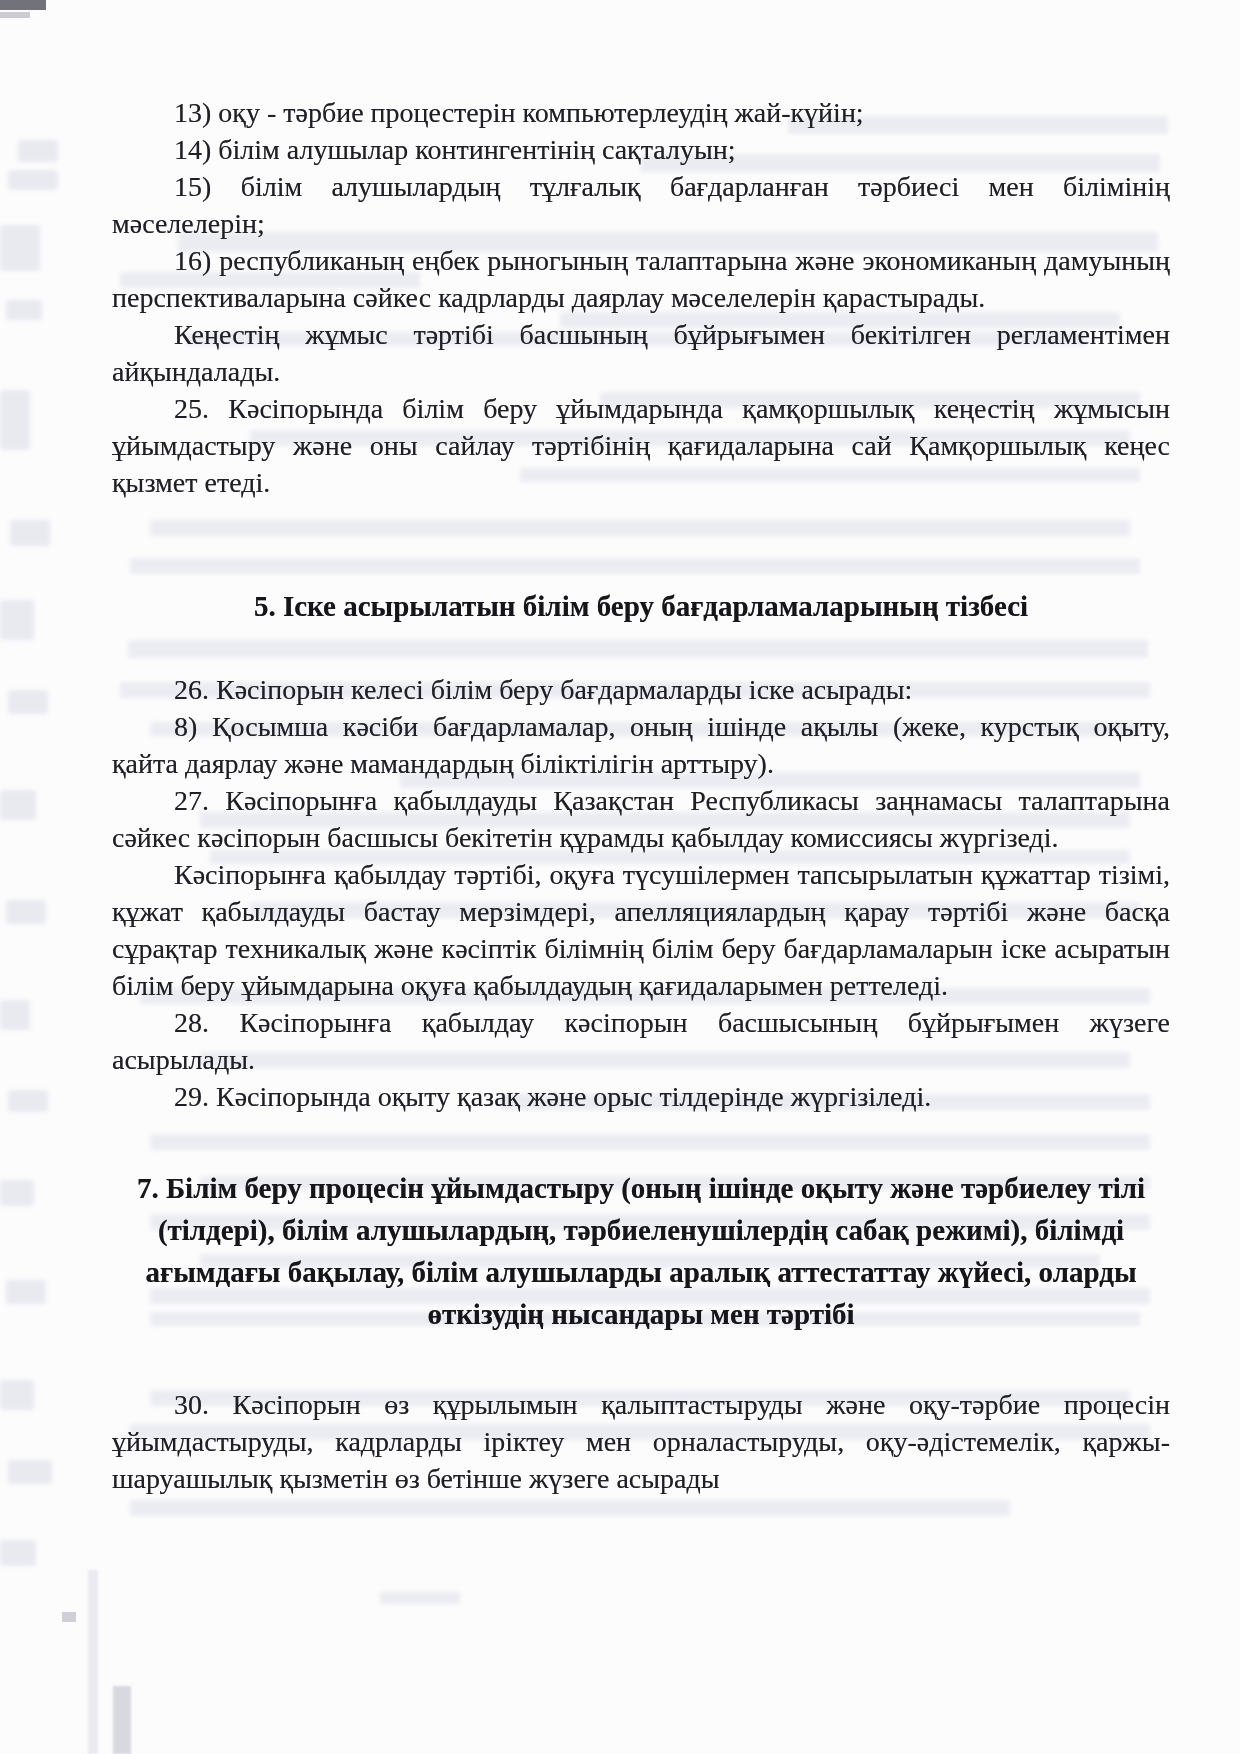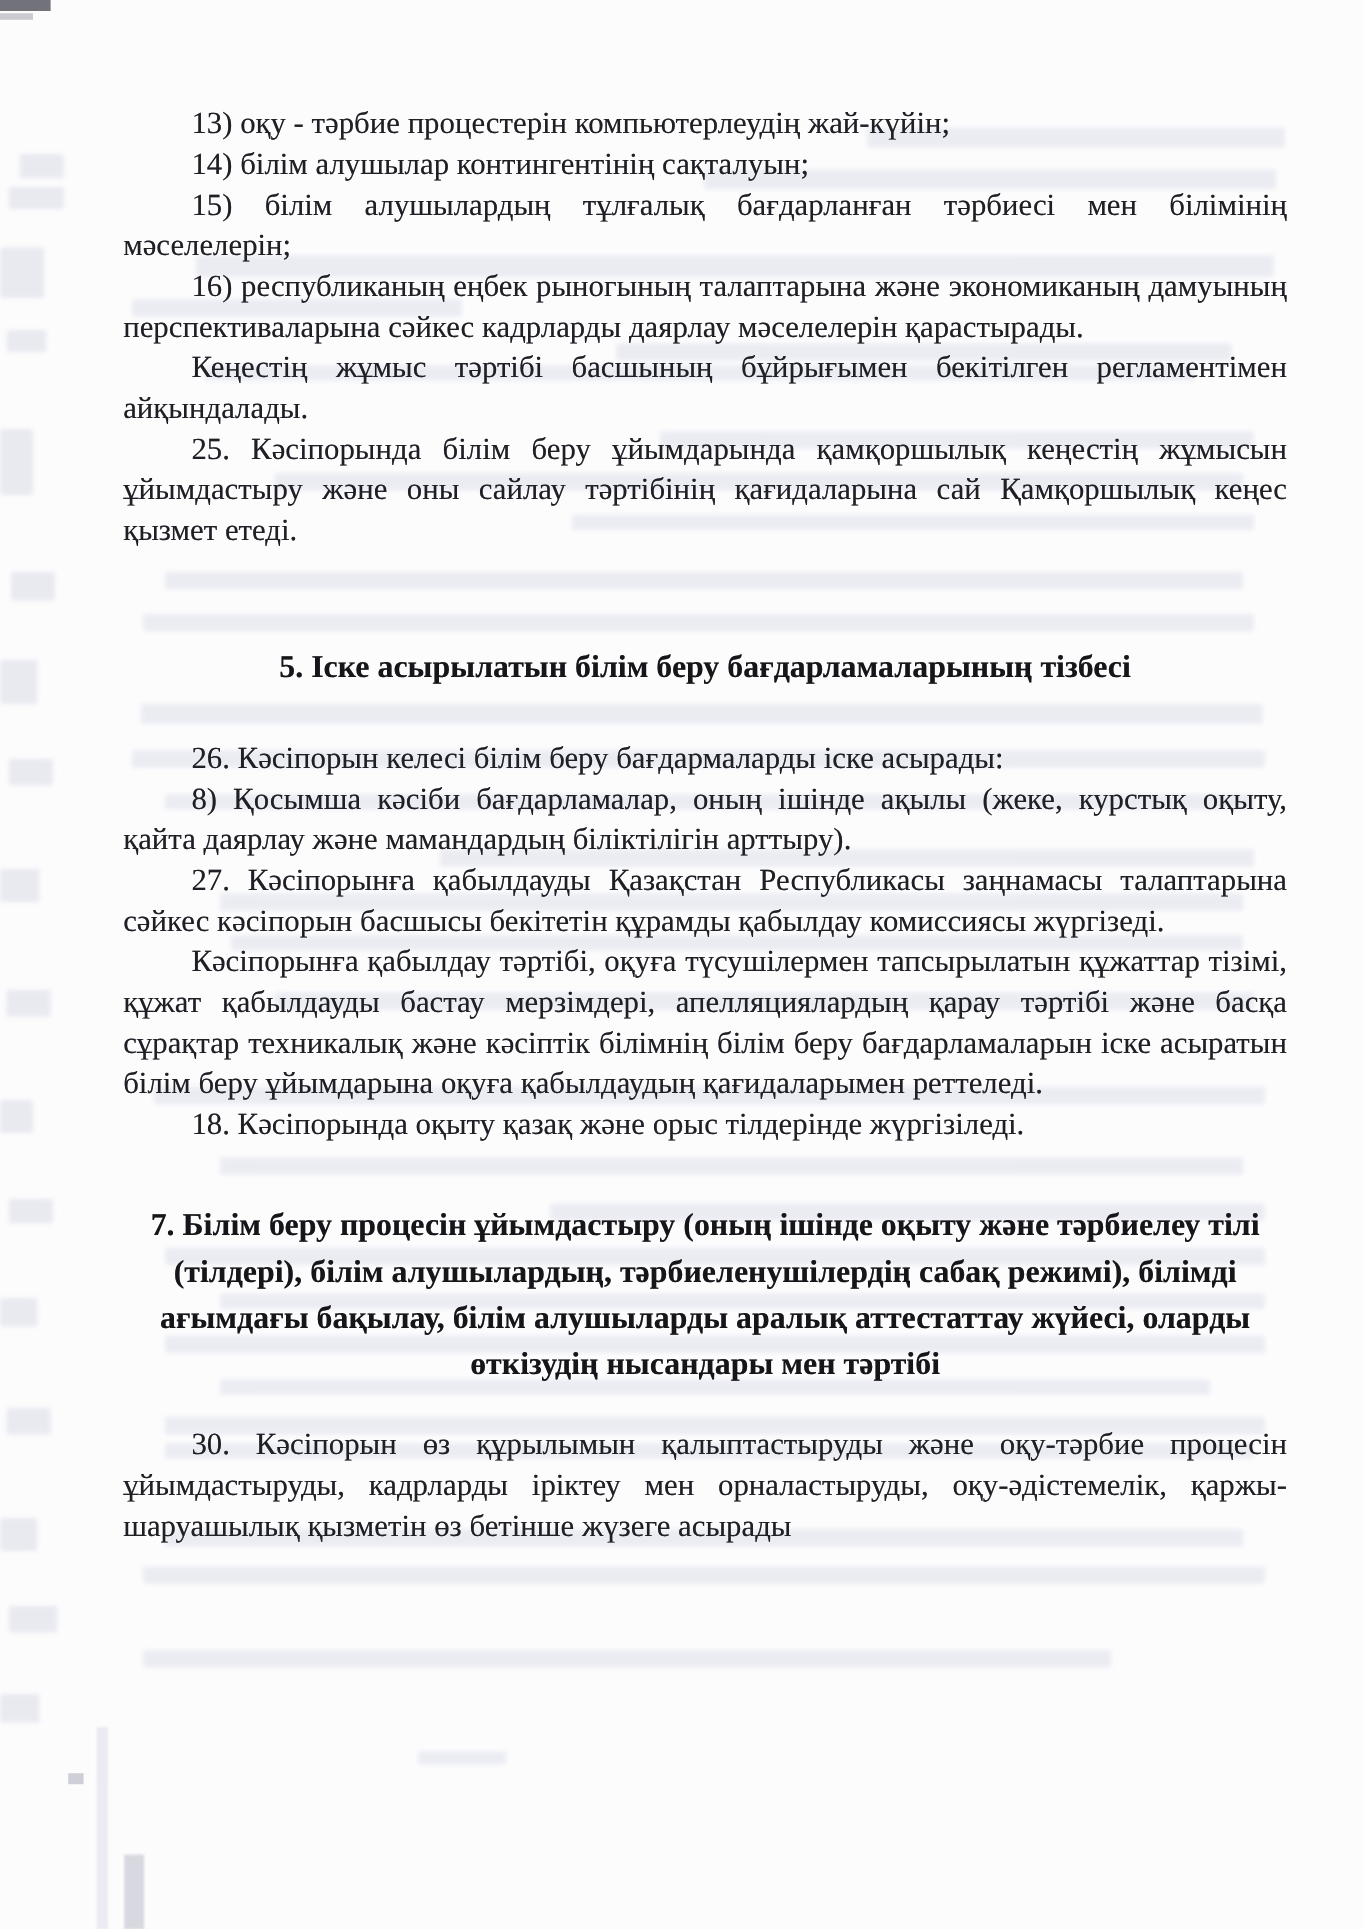--- a/index.html
+++ b/index.html
@@ -26,21 +26,21 @@
     margin:50px auto 40px;
     max-width:1010px;
     font-size:29px;line-height:42px;
     font-weight:bold;
     text-align:center;
     text-indent:0;
     color:var(--heading-color,#15151a);
   }
   .doc h2.heading.h5{margin:84px auto 44px;}
   .doc h2.heading.h6{margin:48px auto 46px;}
-  .doc h2.heading.h7{margin:52px auto 34px;}
+  .doc h2.heading.h7{margin:52px auto 51px;}
   
   .ghost{
     position:absolute;
     background:#d8dae6;
     opacity:.45;
     filter:blur(2px);
     border-radius:2px;
     pointer-events:none;
   }
   .smudge{
@@ -120,17 +120,18 @@
       <p class="paragraph">14) білім алушылар контингентінің сақталуын;</p>
       <p class="paragraph">15) білім алушылардың тұлғалық бағдарланған тәрбиесі мен білімінің мәселелерін;</p>
       <p class="paragraph">16) республиканың еңбек рыногының талаптарына және экономиканың дамуының перспективаларына сәйкес кадрларды даярлау мәселелерін қарастырады.</p>
       <p class="paragraph">Кеңестің жұмыс тәртібі басшының бұйрығымен бекітілген регламентімен айқындалады.</p>
       <p class="paragraph">25. Кәсіпорында білім беру ұйымдарында қамқоршылық кеңестің жұмысын ұйымдастыру және оны сайлау тәртібінің  қағидаларына сай Қамқоршылық кеңес қызмет етеді.</p>
       <h2 class="heading h5">5. Іске асырылатын білім беру бағдарламаларының тізбесі</h2>
       <p class="paragraph">26. Кәсіпорын келесі білім беру бағдармаларды  іске асырады:</p>
       <p class="paragraph">8) Қосымша кәсіби бағдарламалар, оның ішінде ақылы (жеке, курстық оқыту, қайта даярлау және мамандардың біліктілігін арттыру).</p>
       <p class="paragraph">27. Кәсіпорынға қабылдауды Қазақстан Республикасы  заңнамасы талаптарына сәйкес кәсіпорын басшысы бекітетін құрамды қабылдау комиссиясы жүргізеді.</p>
       <p class="paragraph">Кәсіпорынға қабылдау тәртібі, оқуға түсушілермен тапсырылатын құжаттар тізімі, құжат қабылдауды бастау мерзімдері, апелляциялардың қарау тәртібі және басқа сұрақтар  техникалық және кәсіптік білімнің білім беру бағдарламаларын іске асыратын білім беру ұйымдарына оқуға қабылдаудың қағидаларымен реттеледі.</p>
-      <p class="paragraph">18. Кәсіпорында оқыту қазақ және орыс тілдерінде жүргізіледі.</p>
+      <p class="paragraph">28. Кәсіпорынға қабылдау кәсіпорын басшысының бұйрығымен жүзеге асырылады.</p>
+      <p class="paragraph">29. Кәсіпорында оқыту қазақ және орыс тілдерінде жүргізіледі.</p>
       <h2 class="heading h7">7. Білім беру процесін ұйымдастыру (оның ішінде оқыту және тәрбиелеу тілі (тілдері), білім алушылардың, тәрбиеленушілердің сабақ режимі), білімді ағымдағы бақылау, білім алушыларды аралық аттестаттау жүйесі, оларды өткізудің нысандары мен тәртібі</h2>
       <p class="paragraph">30. Кәсіпорын өз құрылымын қалыптастыруды және оқу-тәрбие процесін ұйымдастыруды, кадрларды іріктеу мен орналастыруды, оқу-әдістемелік, қаржы-шаруашылық қызметін өз бетінше жүзеге асырады</p>
     </main>
 </div>
 
 </body></html>

